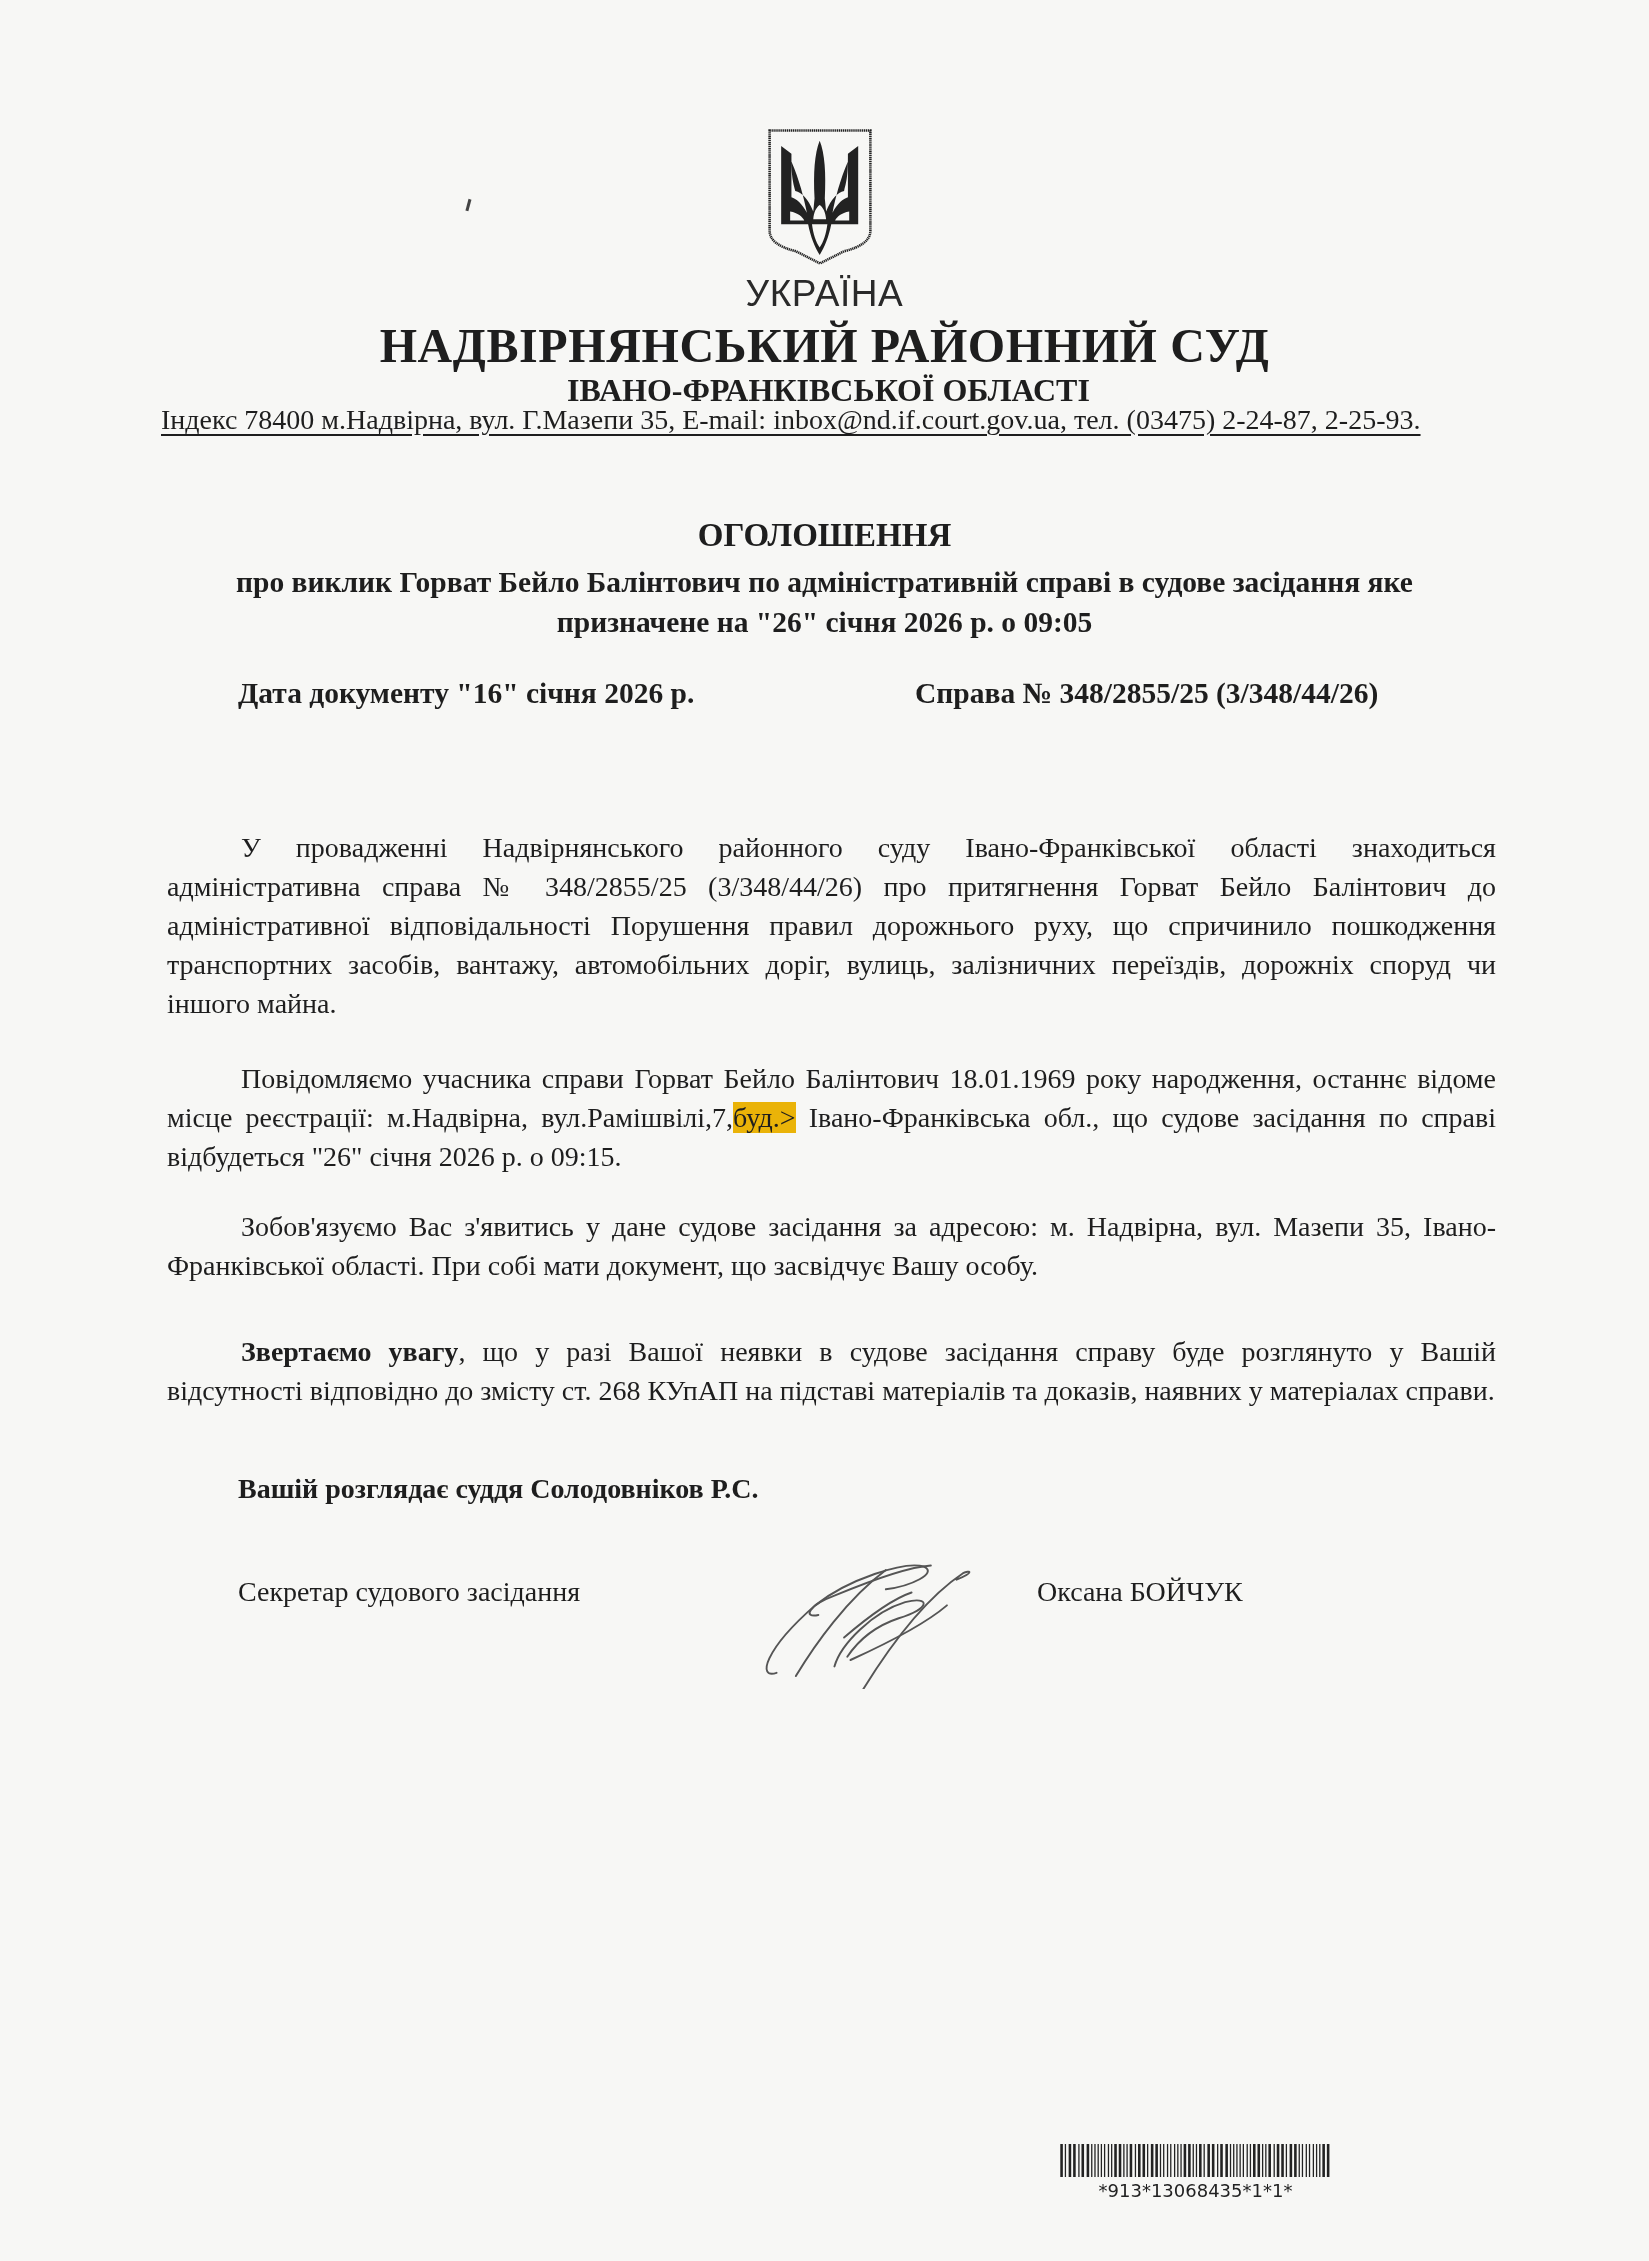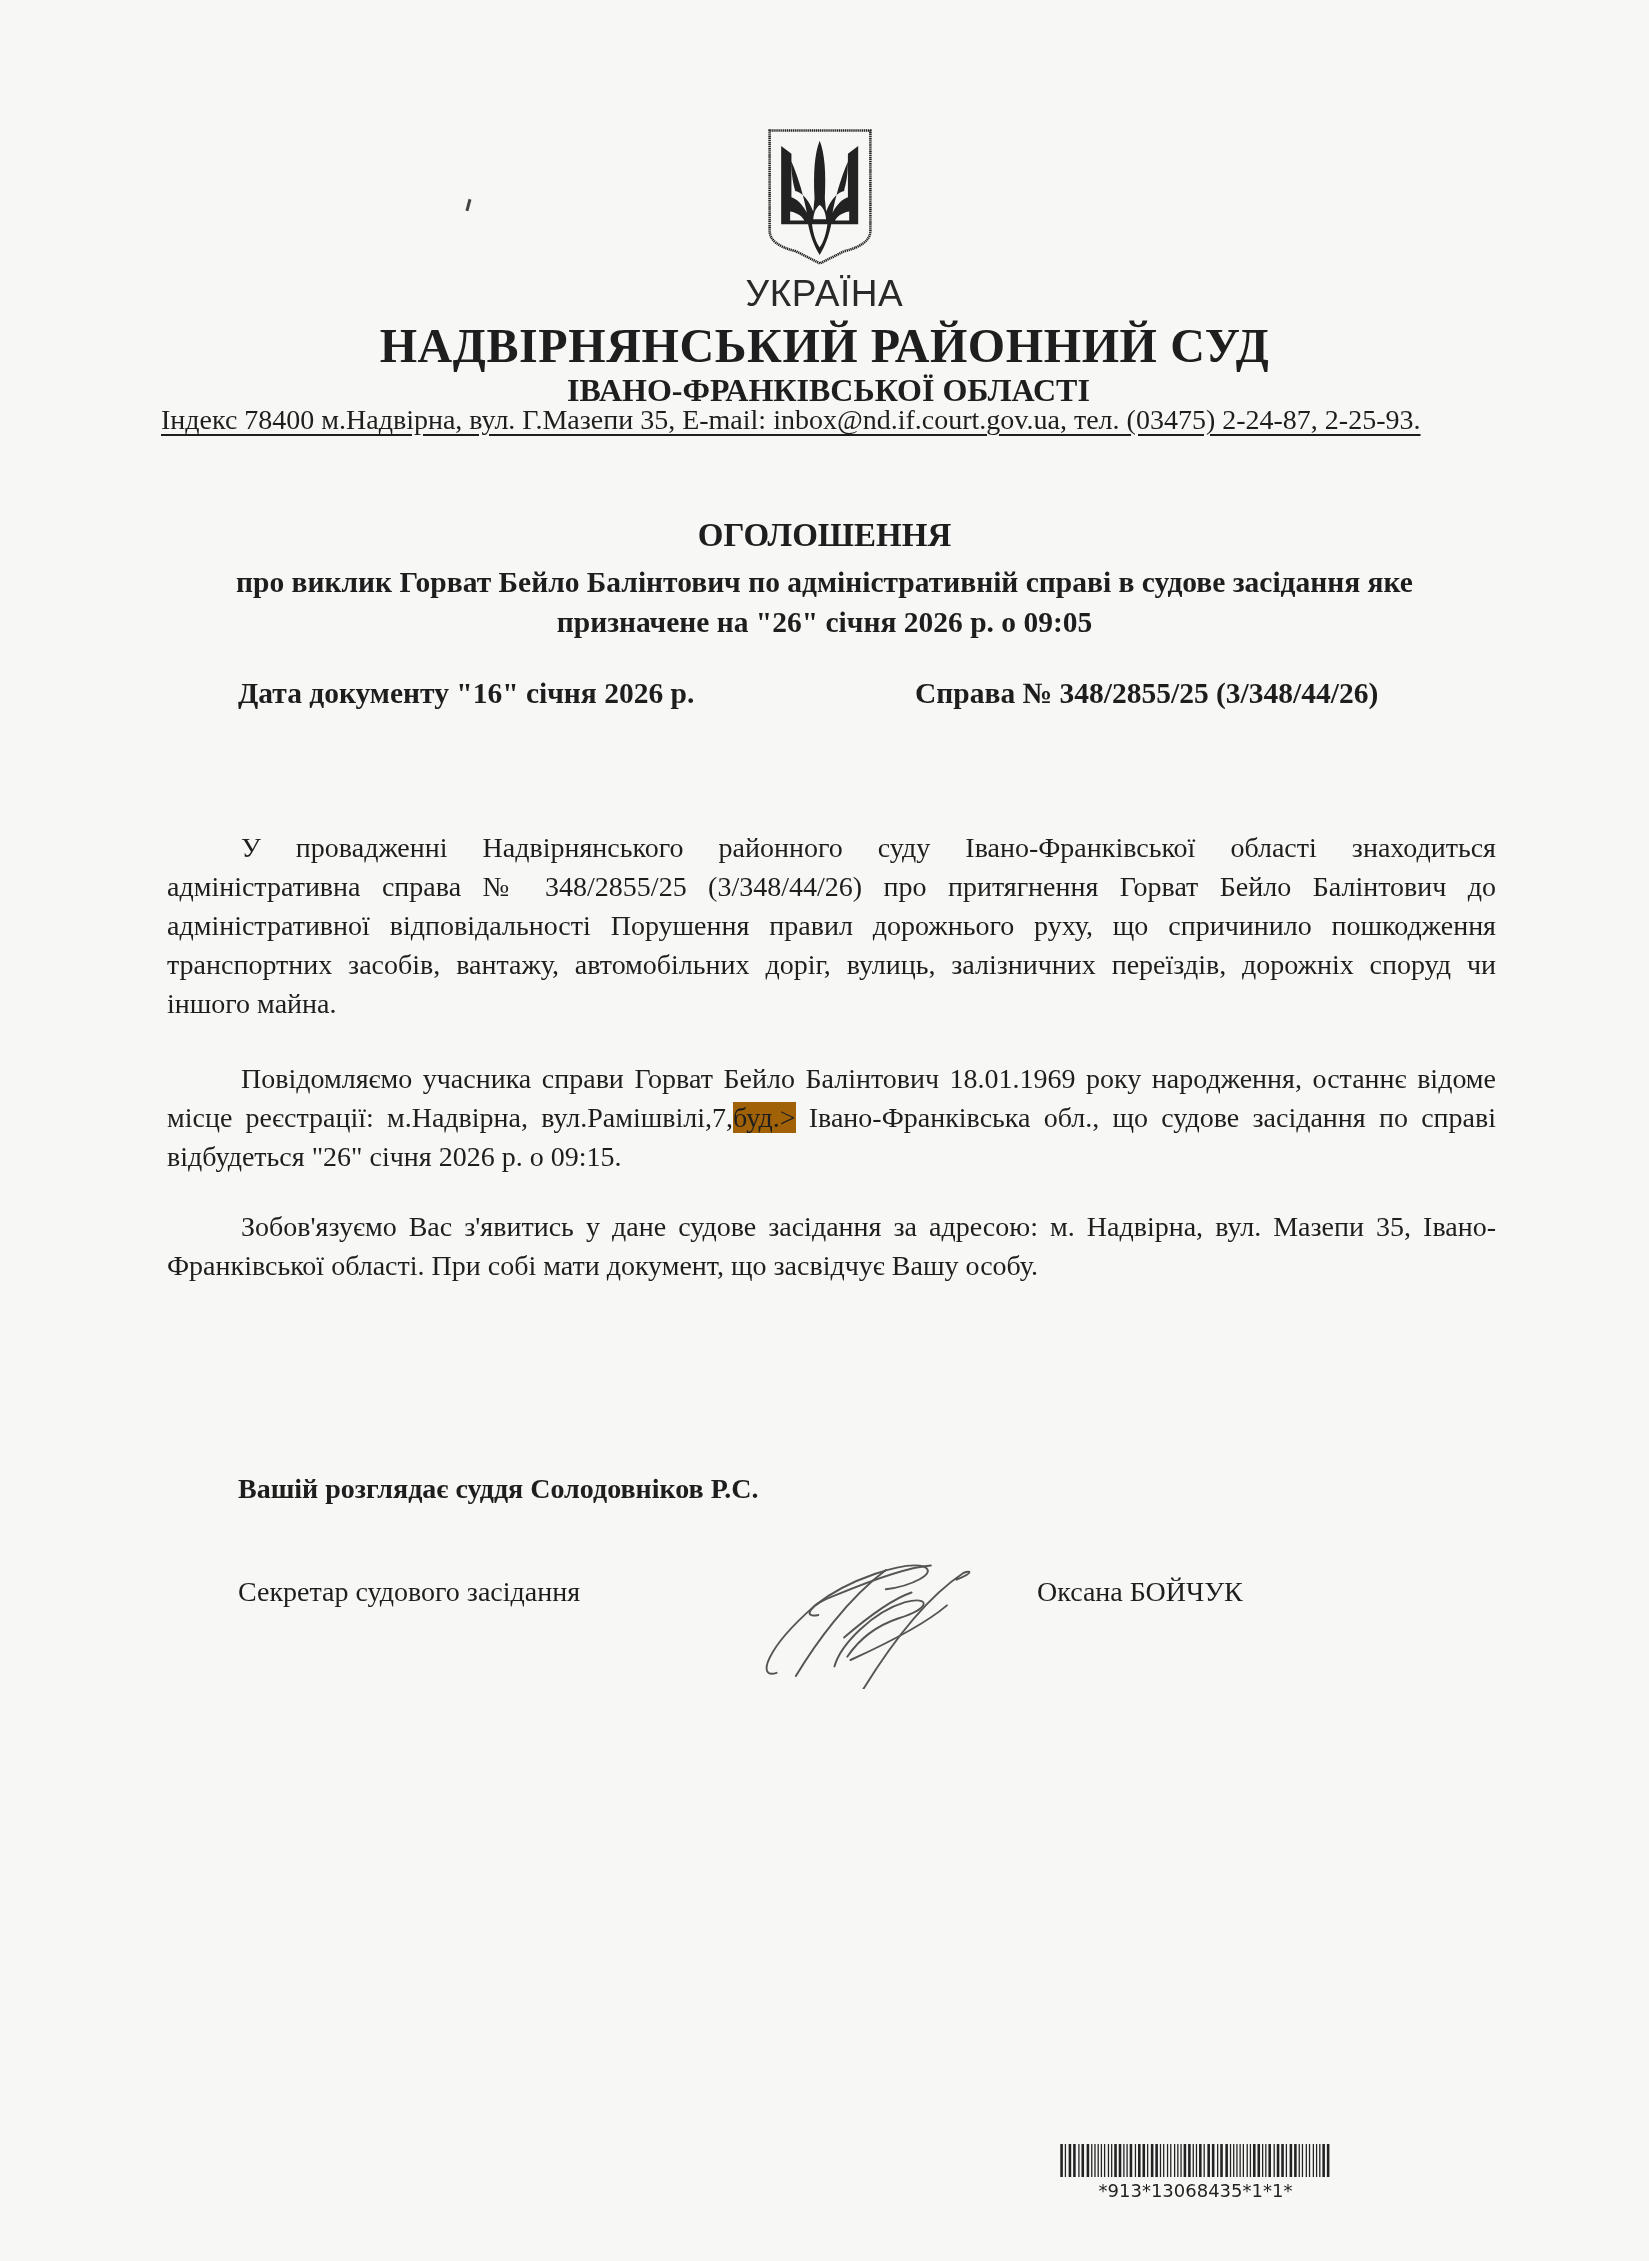--- a/index.html
+++ b/index.html
@@ -34,21 +34,21 @@
   }
   .indent { text-indent: 74px; }
   .p1 { top: 828px; }
   .p2 { top: 1059px; }
   .p3 { top: 1207px; }
   .p4 { top: 1332px; }
   .judge { position: absolute; left: 238px; top: 1473px; font-size: 28px; font-weight: bold; }
   .sec-label { position: absolute; left: 238px; top: 1576px; font-size: 28px; }
   .sec-name { position: absolute; left: 1037px; top: 1576px; font-size: 28px; }
   .signature { position: absolute; left: 738px; top: 1541px; width: 270px; height: 148px; }
-  .hl { background: #a16207; }
+  .hl { background: #eab308; }
   .stray { position: absolute; left: 467px; top: 199px; width: 2.6px; height: 11.6px; background: #444; transform: rotate(15deg); }
   .barcode { position: absolute; left: 1059px; top: 2144px; width: 273px; height: 33px; }
   .barcode-text {
     position: absolute; left: 1059px; width: 273px; top: 2180px; text-align: center;
     font-family: "DejaVu Sans", sans-serif; font-size: 18px; color: #222;
   }
   b { font-weight: bold; }
 </style>
 </head>
 <body>
@@ -72,20 +72,21 @@
 
   <div class="meta-left">Дата документу "16" січня 2026 р.</div>
   <div class="meta-right">Справа № 348/2855/25 (3/348/44/26)</div>
 
   <div class="body-block indent p1">У провадженні Надвірнянського районного суду Івано-Франківської області знаходиться адміністративна справа № 348/2855/25 (3/348/44/26) про притягнення Горват Бейло Балінтович  до адміністративної відповідальності Порушення правил дорожнього руху, що спричинило пошкодження транспортних засобів, вантажу, автомобільних доріг, вулиць, залізничних переїздів, дорожніх споруд чи іншого майна.</div>
 
   <div class="body-block indent p2"><span>Повідомляємо учасника справи Горват Бейло Балінтович  18.01.1969 року народження, останнє відоме місце реєстрації: м.Надвірна, вул.Рамішвілі,7,</span><span class="hl">буд.&gt;</span><span>  Івано-Франківська обл., що судове засідання по справі відбудеться "26" січня 2026 р. о 09:15.</span></div>
 
   <div class="body-block indent p3">Зобов'язуємо Вас з'явитись у дане судове засідання за адресою: м. Надвірна, вул. Мазепи 35, Івано-Франківської області. При собі мати документ, що засвідчує Вашу особу.</div>
 
+  <div class="body-block indent p4"><b>Звертаємо увагу</b><span>, що у разі Вашої неявки в судове засідання справу буде розглянуто у Вашій відсутності відповідно до змісту ст. 268 КУпАП на підставі матеріалів та доказів, наявних у матеріалах справи.</span></div>
 
   <div class="judge">Вашій розглядає суддя Солодовніков Р.С.</div>
 
   <div class="sec-label">Секретар судового засідання</div>
 
   <svg class="signature" viewBox="0 0 420 230">
     <g fill="none" stroke="#555" stroke-width="3" stroke-linecap="round">
       <path d="M60 205 C30 215 40 170 120 100 C170 60 260 30 290 40 C310 50 270 70 230 75"></path>
       <path d="M90 210 C120 160 170 90 230 45"></path>
       <path d="M125 115 C100 120 110 100 150 85 C210 60 270 40 300 38"></path>

